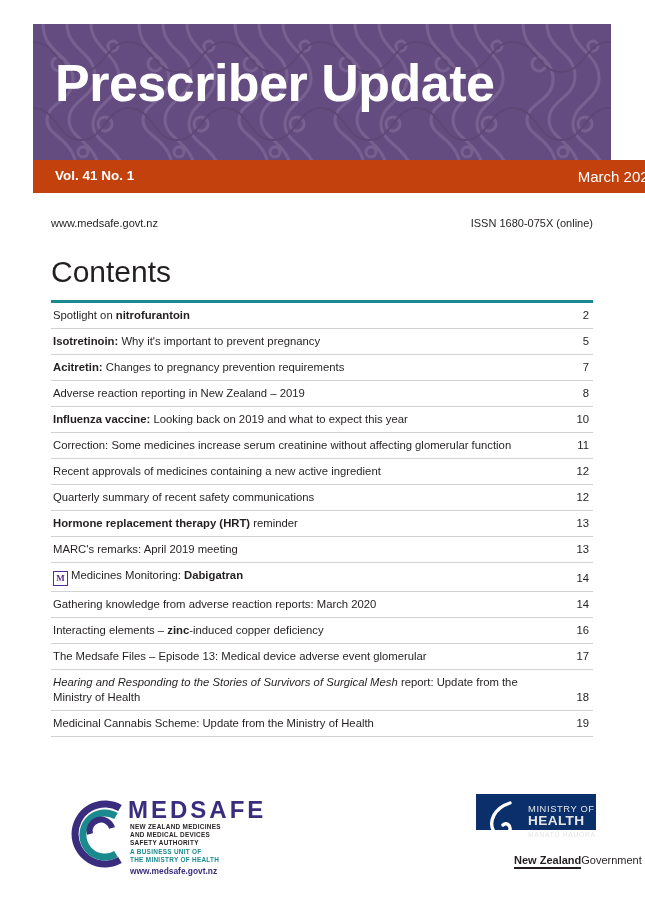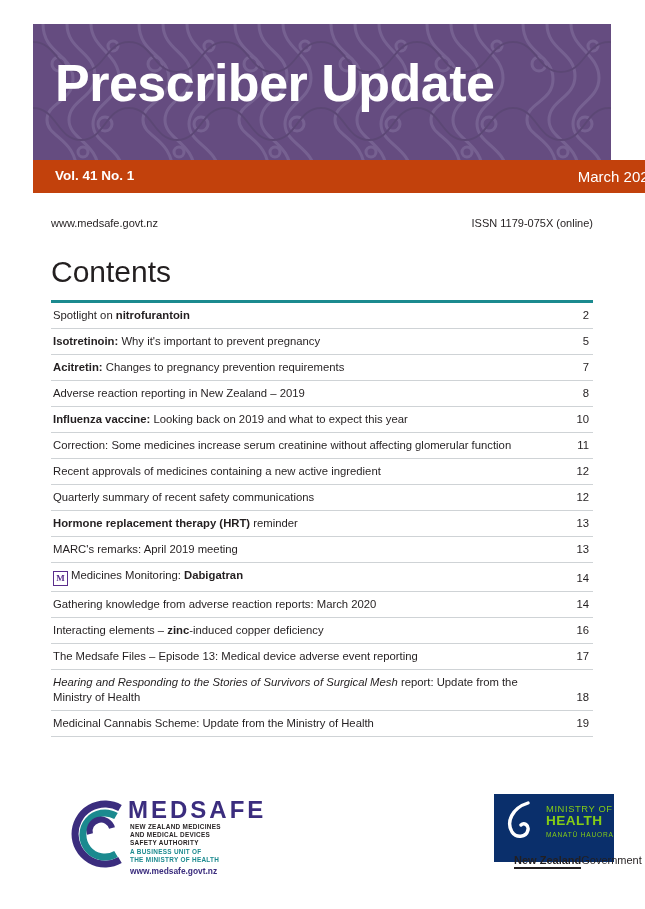--- a/index.html
+++ b/index.html
@@ -212,26 +212,26 @@
     position: absolute;
     left: 70px;
     top: 76px;
     font-size: 8.4px;
     font-weight: bold;
     color: #3b2d7e;
   }
 
   .moh-logo {
     position: absolute;
-    left: 494px;
+    left: 476px;
     top: 24px;
     width: 120px;
-    height: 68px;
+    height: 36px;
     background: #0a2f6b;
-    color: #84cc16;
+    color: #e5e5e5;
   }
   .moh-koru {
     position: absolute;
     left: 8px; top: 6px;
     width: 38px; height: 40px;
   }
   .moh-text1 {
     position: absolute;
     left: 52px;
     top: 9px;
@@ -300,21 +300,21 @@
     <div class="masthead-title">Prescriber Update</div>
   </div>
 
   <div class="issue-bar">
     <div class="vol">Vol. 41 No. 1</div>
     <div class="date">March 2020</div>
   </div>
 
   <div class="meta-line">
     <span class="url">www.medsafe.govt.nz</span>
-    <span class="issn">ISSN 1179-075X (online)</span>
+    <span class="issn">ISSN 1680-075X (online)</span>
   </div>
 
   <div class="contents-heading">Contents</div>
   <div class="rule"></div>
 
   <div class="toc" id="toc">
       <div class="toc-row">
         <span class="title">Spotlight on <b>nitrofurantoin</b></span>
         <span class="page-no">2</span>
       </div>
@@ -360,21 +360,21 @@
       </div>
       <div class="toc-row">
         <span class="title">Gathering knowledge from adverse reaction reports: March 2020</span>
         <span class="page-no">14</span>
       </div>
       <div class="toc-row">
         <span class="title">Interacting elements – <b>zinc</b>-induced copper deficiency</span>
         <span class="page-no">16</span>
       </div>
       <div class="toc-row">
-        <span class="title">The Medsafe Files – Episode 13: Medical device adverse event reporting</span>
+        <span class="title">The Medsafe Files – Episode 13: Medical device adverse event glomerular</span>
         <span class="page-no">17</span>
       </div>
       <div class="toc-row">
         <span class="title"><i>Hearing and Responding to the Stories of Survivors of Surgical Mesh</i> report: Update from the Ministry of Health</span>
         <span class="page-no">18</span>
       </div>
       <div class="toc-row">
         <span class="title">Medicinal Cannabis Scheme: Update from the Ministry of Health</span>
         <span class="page-no">19</span>
       </div>

